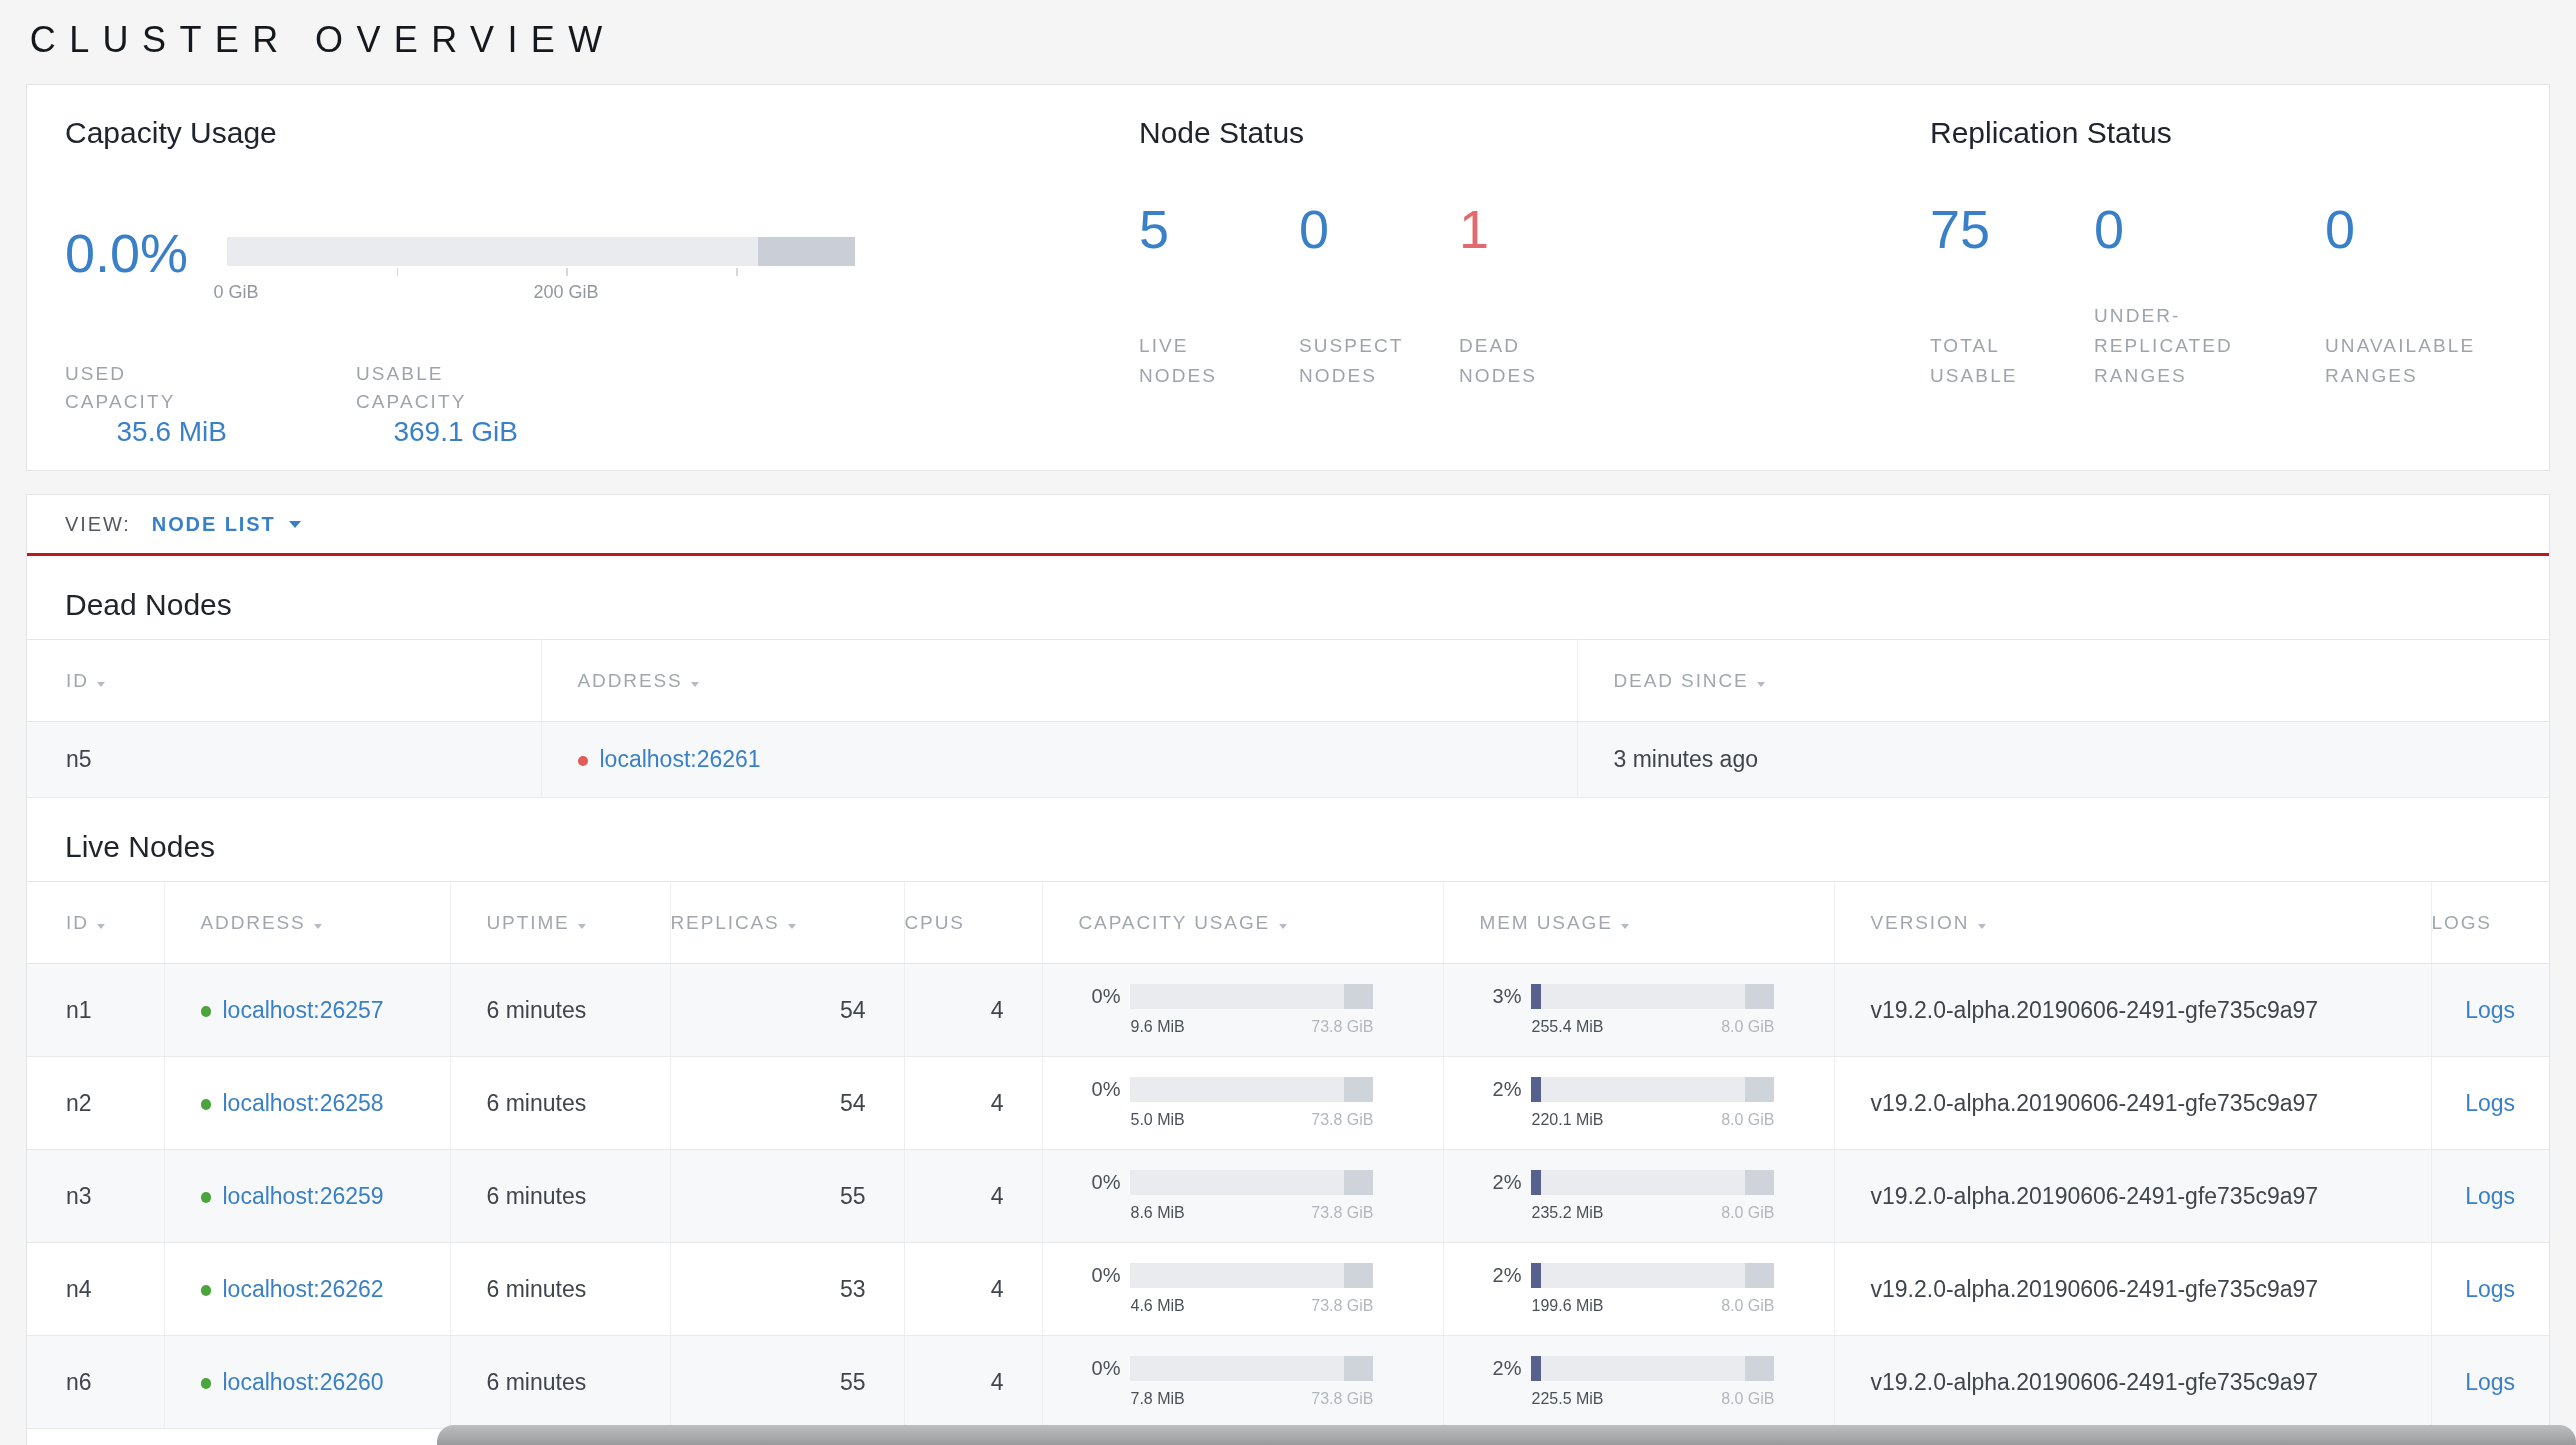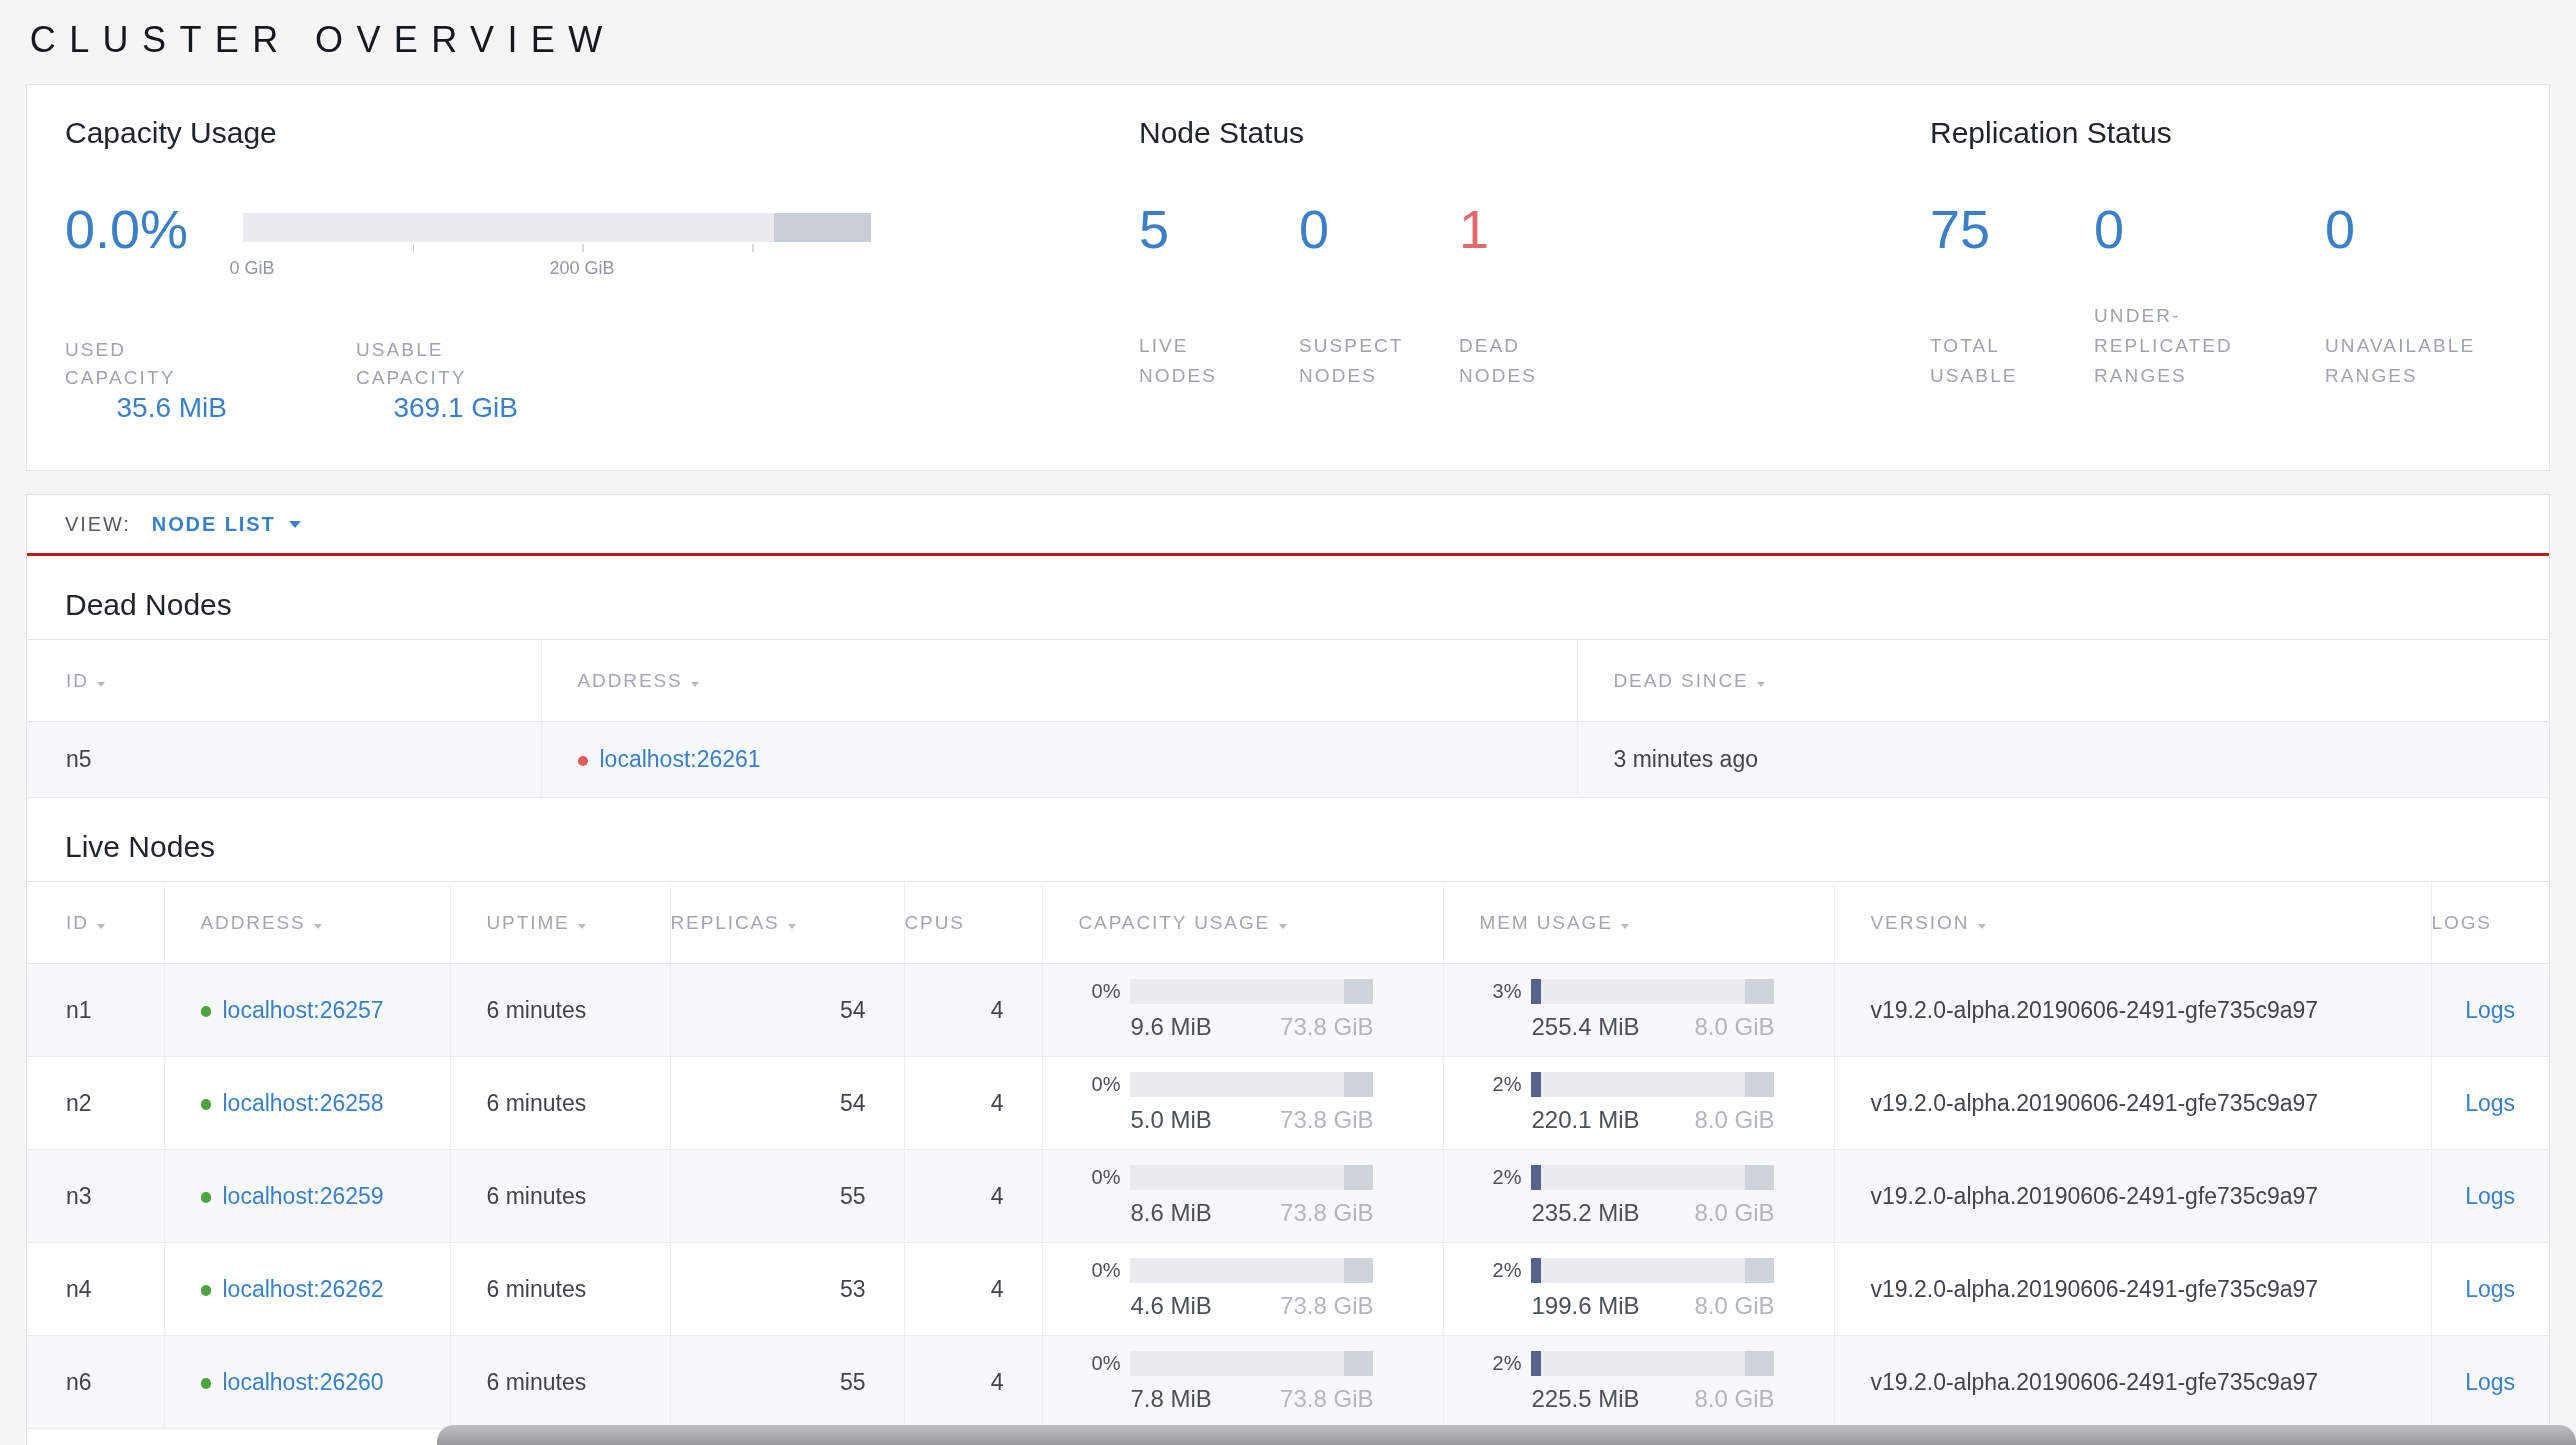--- a/index.html
+++ b/index.html
@@ -21,21 +21,21 @@
   .summary-card { margin-top: 23px; height: 387px; display: flex; }
   .summary-section { padding: 31px 0 0 38px; }
   .sec-capacity { width: 1074px; }
   .sec-nodes { width: 791px; }
   .sec-replication { flex: 1; }
   .sec-heading { margin: 0; font-size: 30px; font-weight: 500; color: #20252d; }
 
   .big-num { font-size: 54px; font-weight: 500; color: #3a80c8; line-height: 59px; }
   .big-num.red { color: #e2696d; }
 
-  .cap-main { display: flex; margin-top: 50px; gap: 16px; }
+  .cap-main { display: flex; margin-top: 74px; }
   .cap-main .big-num { width: 162px; flex: none; }
   .cap-chart { width: 628px; margin-top: 13.4px; }
   .cap-bar { position: relative; height: 29px; background: #e9ebee; }
   .cap-bar-dark { position: absolute; right: 0; top: 0; height: 100%; width: 15.5%; background: #c9ced7; }
   .tick { position: absolute; top: 31px; width: 1.9px; height: 7.6px; background: #d4d7dc; }
   .t1 { left: 27%; } .t2 { left: 54%; } .t3 { left: 81%; }
   .cap-axis { position: relative; height: 25px; margin-top: 15.3px; font-size: 18px; color: #9297a0; }
   .axis-0 { position: absolute; left: 0; transform: translateX(-30%); }
   .axis-200 { position: absolute; left: 54%; transform: translateX(-50%); }
 
@@ -93,21 +93,21 @@
   .dot.green { background: #4ca43e; }
   .dot.red { background: #e25b57; }
 
   .usage-top { display: flex; align-items: center; }
   .pct { width: 42px; flex: none; text-align: right; font-size: 20px; color: #4b5158; margin-right: 9.5px; }
   .mini-bar { position: relative; width: 243px; height: 25px; background: #e9ebee; flex: none; }
   .mini-bar::after { content: ""; position: absolute; right: 0; top: 0; height: 100%;
                      width: 29px; background: #cfd3da; }
   .mini-bar .fill { position: absolute; left: 0; top: 0; height: 100%; width: 0; background: #57618e; z-index: 1; }
   .usage-vals { display: flex; justify-content: space-between; width: 243px;
-                margin: 9.5px 0 0 52px; font-size: 24px; }
+                margin: 9.5px 0 0 52px; font-size: 16px; }
   .usage-vals .uv { color: #4b5158; }
   .usage-vals .tv { color: #b2b7be; }
 
   .bottom-shadow {
     position: absolute; left: 437px; right: 0; bottom: 0; height: 21px;
     border-radius: 17px 17px 0 0;
     background: linear-gradient(180deg, #bcbec0 0%, #97999b 100%);
   }
 </style>
 </head>

